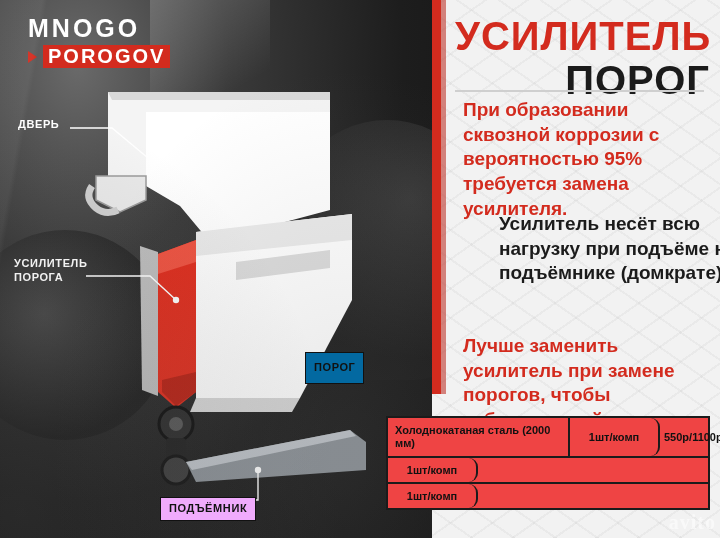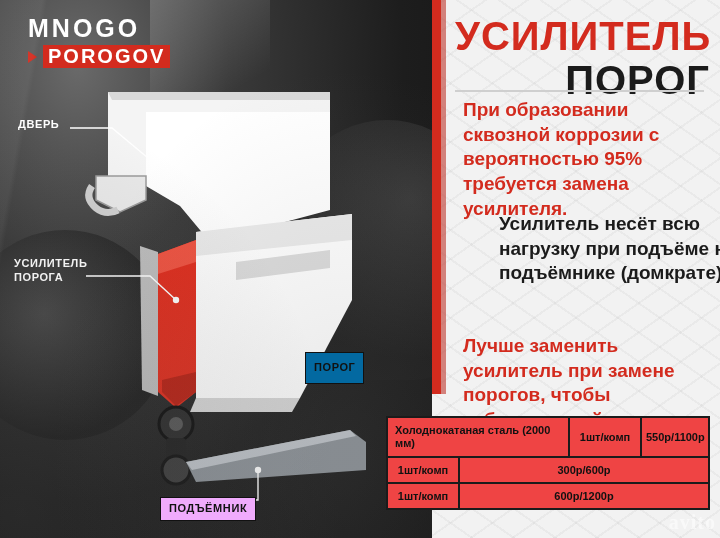--- a/index.html
+++ b/index.html
@@ -59,21 +59,21 @@
   .p1{top:98px;}
   .p2{top:212px;margin-left:36px;}
   .p3{top:290px;margin-top:44px;}
 
   
   .table{position:absolute;left:386px;top:416px;width:320px;background:#ef4444;border:2px solid #1b1b1b;
     font-size:11px;color:#111;}
   .trow{display:flex;border-bottom:2px solid #1b1b1b;}
   .trow:last-child{border-bottom:none;}
   .c1{flex:0 0 166px;padding:6px 7px;font-weight:bold;line-height:1.18;border-right:2px solid #1b1b1b;}
-  .c2{flex:0 0 62px;padding:6px 4px;font-weight:bold;text-align:center;border-right:2px solid #1b1b1b;display:flex;align-items:center;justify-content:center;}
+  .c2{flex:0 0 62px;padding:6px 13px;font-weight:bold;text-align:center;border-right:2px solid #1b1b1b;display:flex;align-items:center;justify-content:center;border-radius:9px;}
   .c3{flex:1;padding:0 4px;font-weight:bold;text-align:center;display:flex;align-items:center;justify-content:center;}
 
   .wm{position:absolute;right:4px;bottom:4px;font-size:20px;font-weight:bold;color:rgba(255,255,255,.55);letter-spacing:1px;font-family:Liberation Serif, serif;}
 
   
   .label{position:absolute;color:#fff;font-size:11px;font-weight:bold;letter-spacing:.6px;line-height:1.25;}
   .lab-door{left:18px;top:118px;}
   .lab-usil{left:14px;top:257px;}
   .lab-porog{left:296px;top:352px;background:#0369a1;color:#111;padding:8px 8px;border:1px solid #111;margin-left:9px;}
   .lab-lift{left:160px;top:497px;background:#f0abfc;color:#111;padding:4px 8px;border:1px solid #111;}
@@ -159,22 +159,20 @@
   <div class="para red p3">Лучше заменить усилитель при замене порогов, чтобы избежать двойных расходов в будущем.</div>
 
   <div class="table">
     <div class="trow">
       <div class="c1">Холоднокатаная сталь (2000 мм)</div>
       <div class="c2">1шт/комп</div>
       <div class="c3">550р/1100р</div>
     </div>
     <div class="trow">
       <div class="c2">1шт/комп</div>
-      <div class="c3">300р/600р</div>
     </div>
     <div class="trow">
       <div class="c2">1шт/комп</div>
-      <div class="c3">600р/1200р</div>
     </div>
   </div>
 
   <div class="wm">avito</div>
 </div>
 
 </body></html>

